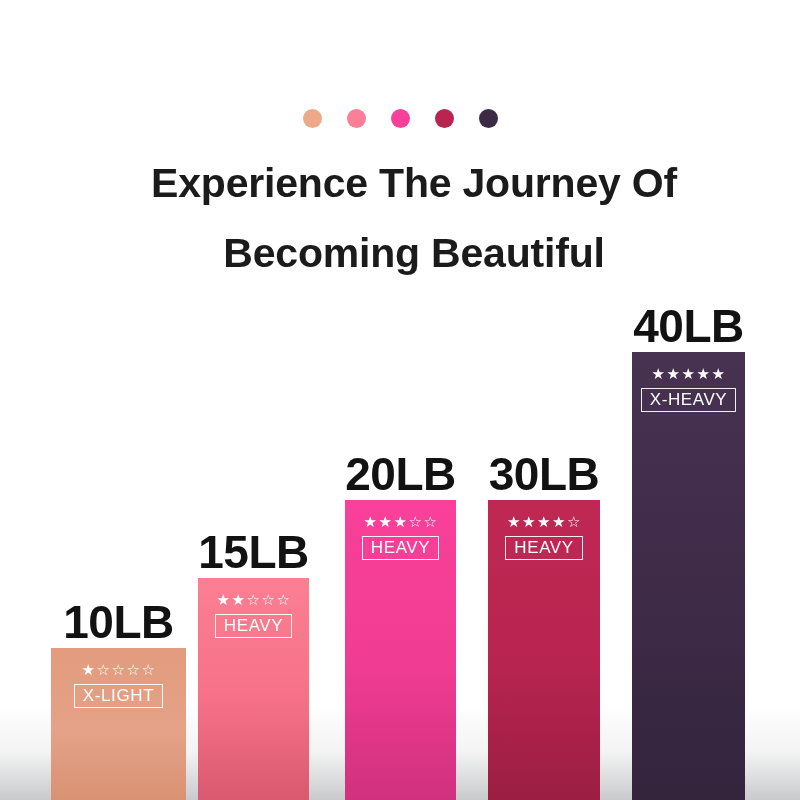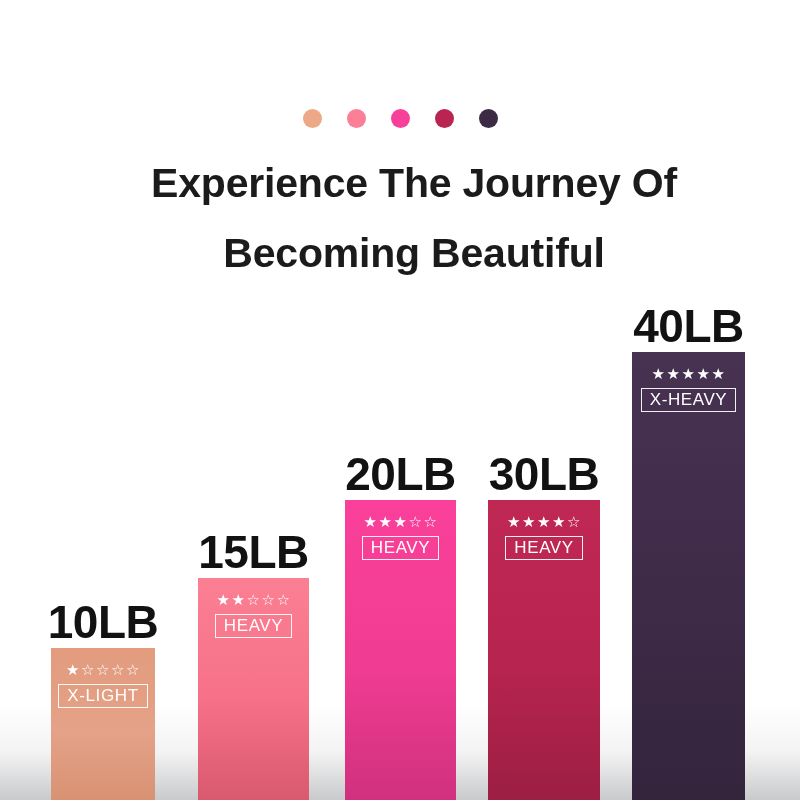--- a/index.html
+++ b/index.html
@@ -142,21 +142,21 @@
       <span class="dot" style="background: rgb(185, 36, 81);"></span>
       <span class="dot" style="background: rgb(61, 42, 69);"></span>
     </div>
 
   <div id="heading">
     <span class="hline">Experience The Journey Of</span>
     <span class="hline">Becoming Beautiful</span>
   </div>
 
   <div id="chart">
-      <div class="bar-group" style="left: 51px; width: 104px; height: 152px;">
+      <div class="bar-group" style="left: 51px; width: 135px; height: 152px;">
         <div class="bar-value">10LB</div>
         <div class="bar">
           <div class="bar-fill" style="background: linear-gradient(rgb(226, 155, 125) 0%, rgb(229, 162, 136) 55%, rgb(216, 146, 115) 100%);"></div>
           <div class="bar-content">
             <div class="stars">
               <span class="star">★</span>
               <span class="star">☆</span>
               <span class="star">☆</span>
               <span class="star">☆</span>
               <span class="star">☆</span>

